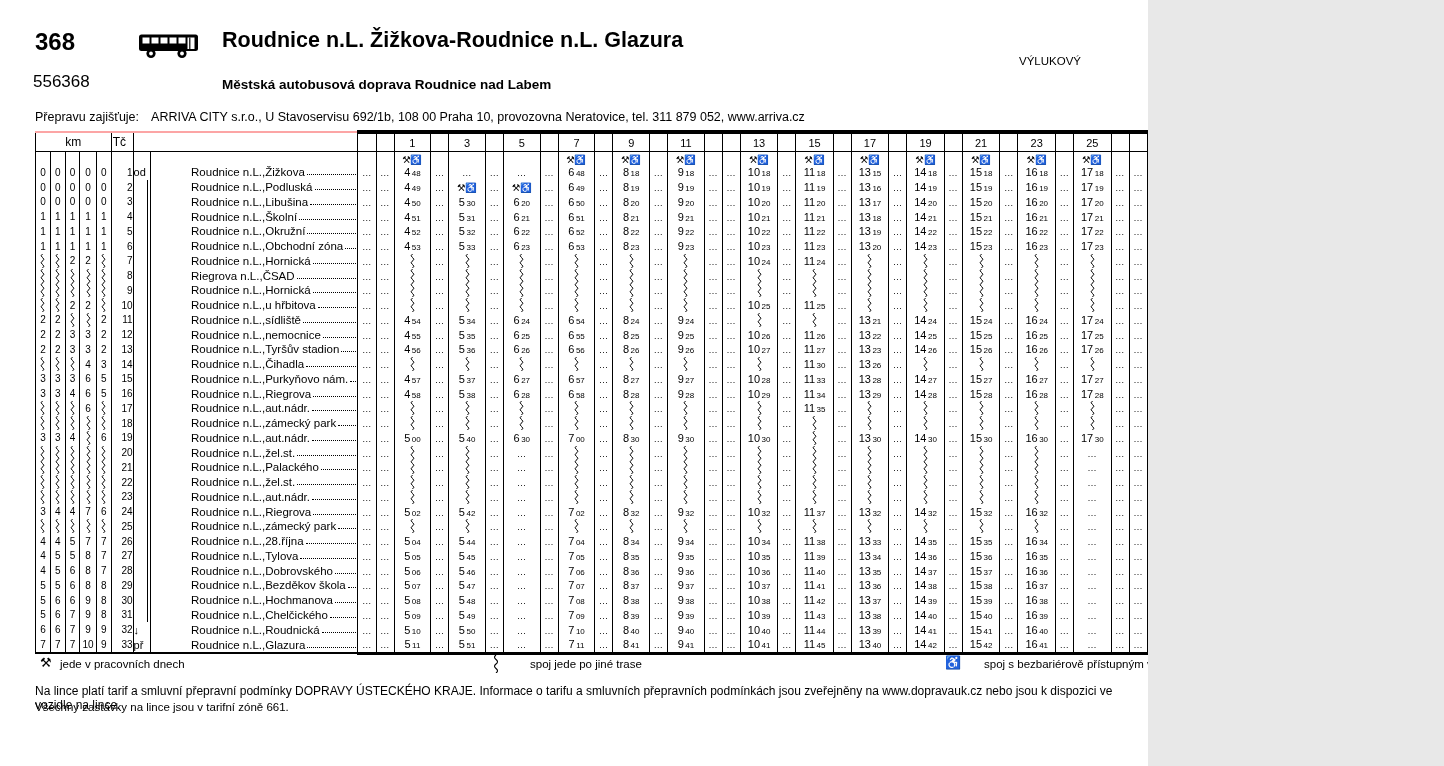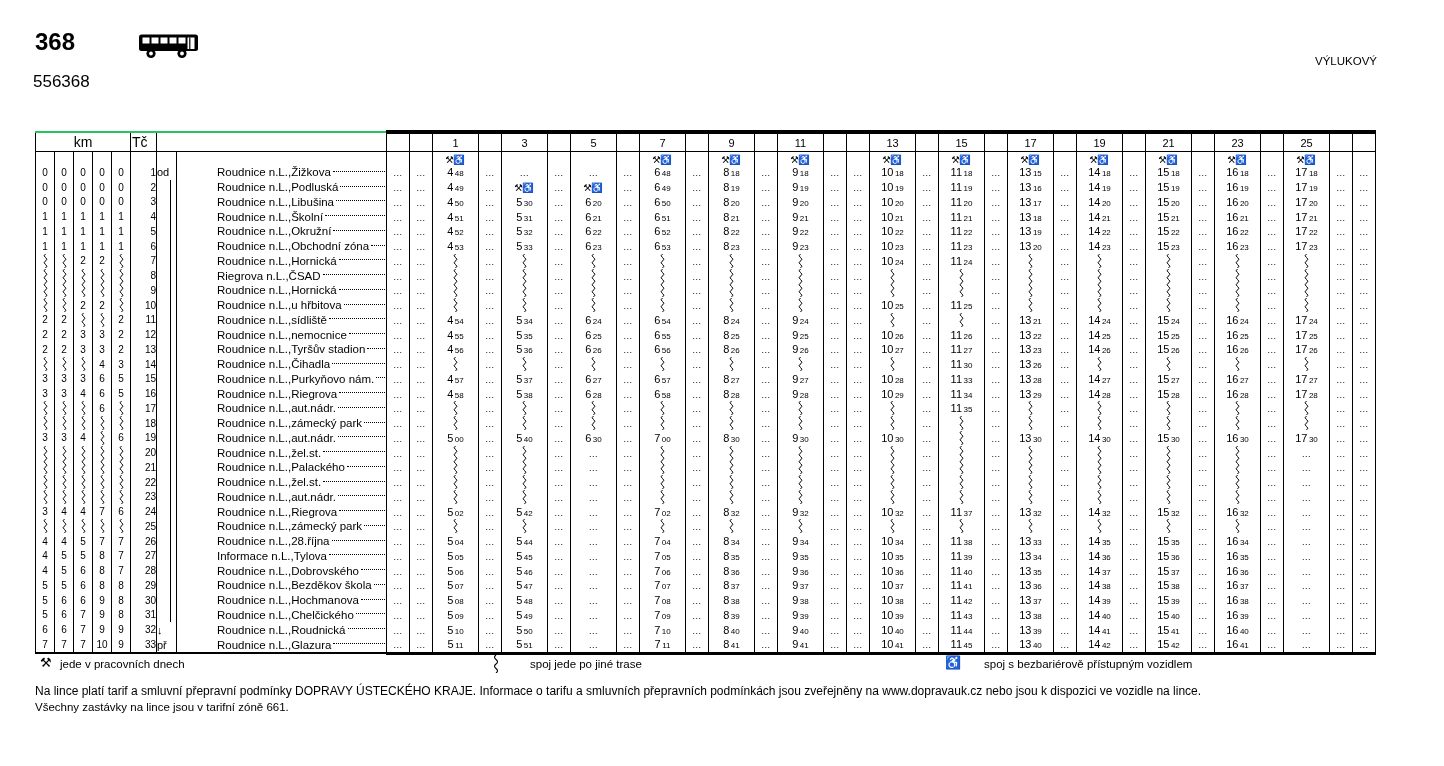--- a/index.html
+++ b/index.html
@@ -1,43 +1,43 @@
 <!DOCTYPE html>
 <html><head>
 <meta charset="utf-8">
 <style>
   html,body{margin:0;padding:0;background:#e8e8e8;}
-  .page{position:relative;width:1444px;height:766px;background:#fff;color:#000;
+  .page{position:relative;width:1148px;height:766px;background:#fff;color:#000;
         font-family:"Liberation Sans",sans-serif;overflow:hidden;}
   
   .line-number{position:absolute;left:35px;top:28px;font-size:24px;font-weight:bold;}
   .line-code{position:absolute;left:33px;top:72px;font-size:17px;}
   .bus-icon{position:absolute;left:138px;top:33px;}
   .title{position:absolute;left:222px;top:28px;font-size:21.5px;font-weight:bold;}
   .subtitle{position:absolute;left:222px;top:77px;font-size:13.5px;font-weight:bold;}
   .validity{position:absolute;top:30px;right:67px;font-size:17.5px;font-weight:bold;}
   .vyluk{position:absolute;top:55px;right:67px;font-size:11.5px;}
   .oper{position:absolute;left:35px;top:110px;font-size:12.5px;}
   .oper .opv{margin-left:12px;}
   
   .tt{position:absolute;left:35px;top:130px;border-collapse:collapse;table-layout:fixed;}
   .tt td,.tt th{padding:0;margin:0;white-space:nowrap;overflow:hidden;
                 border-left:1px solid #000;vertical-align:middle;font-weight:normal;}
   .hrow th{height:17px;border-bottom:1px solid #000;}
-  .hrow .lh{border-top:2px solid #22c55e;font-size:14px;text-align:center;}
+  .hrow .lh{border-top:2px solid #fca5a5;font-size:12px;text-align:center;}
   .hrow .tch{text-align:left;padding-left:1px;}
   .hrow .th{border-top:4px solid #000;font-size:11px;text-align:center;}
   .irow td{height:13px;text-align:center;}
   .r td{height:14.75px;}
   .kmc{font-size:10px;text-align:center;}
   .tcc{font-size:10px;text-align:right;padding-right:2px;}
   .pfx{font-size:11px;}
   .rline{background:linear-gradient(#000,#000) 13px 0/1.2px 100% no-repeat;}
   .namec{font-size:11.5px;text-align:left;padding-left:2px;}
-  .nwrap{display:flex;align-items:center;width:100%;padding-left:40px;}
+  .nwrap{display:flex;align-items:flex-end;width:100%;padding-left:40px;}
   .nm{flex:0 0 auto;}
   .leader{flex:1 1 auto;border-bottom:1.6px dotted #000;margin:0 3px 3px 2px;height:1px;}
   .tc{text-align:center;font-size:11px;}
   .hh{font-size:11px;}
   .mm{font-size:8px;margin-left:1.5px;}
   .dots{font-size:9px;letter-spacing:.5px;}
   .ti{font-size:9.5px;}
   .first{border-left:3px solid #000;}
   .last{border-right:1px solid #000;}
   .r:last-child .lc{border-bottom:2px solid #000;}
@@ -68,22 +68,27 @@
       <rect x="40.5" y="4.5" width="7" height="6" fill="#fff"></rect>
       <rect x="49.5" y="4.5" width="7" height="11.5" fill="#fff"></rect>
       <rect x="51.2" y="4.5" width="1.2" height="11.5" fill="#000"></rect>
       <circle cx="13" cy="20.5" r="4.6" fill="#000"></circle>
         <circle cx="13" cy="20.5" r="1.9" fill="#fff"></circle>
       <circle cx="44" cy="20.5" r="4.6" fill="#000"></circle>
         <circle cx="44" cy="20.5" r="1.9" fill="#fff"></circle>
     </svg>
   </div>
 
+  <div class="title">Roudnice n.L. Žižkova-Roudnice n.L. Glazura</div>
+  <div class="subtitle">Městská autobusová doprava Roudnice nad Labem</div>
   <div class="vyluk">VÝLUKOVÝ</div>
 
+  <div class="oper">
+    <span>Přepravu zajišťuje:</span><span class="opv">ARRIVA CITY s.r.o., U Stavoservisu 692/1b, 108 00 Praha 10, provozovna Neratovice, tel. 311 879 052, www.arriva.cz</span>
+  </div>
 
   <table class="tt" id="tt">
       <colgroup>
         <col style="width:19px">
         <col style="width:19px">
         <col style="width:19px">
         <col style="width:19px">
         <col style="width:19px">
         <col style="width:26px">
         <col style="width:20px">
@@ -1764,21 +1769,21 @@
         <tr class="r">
           <td class="lc kmc">4</td>
           <td class="lc kmc">5</td>
           <td class="lc kmc">5</td>
           <td class="lc kmc">8</td>
           <td class="lc kmc">7</td>
           <td class="lc tcc">27</td>
           <td class="lc pfx rline"></td>
           <td class="lc namec">
             <div class="nwrap">
-              <span class="nm">Informace n.L.,Tylova</span>
+              <span class="nm">Roudnice n.L.,Tylova</span>
               <span class="leader"></span>
             </div>
           </td>
           <td class="tc first"><span class="dots">...</span></td>
           <td class="tc"><span class="dots">...</span></td>
           <td class="tc"><span class="hh">5</span><span class="mm">05</span></td>
           <td class="tc"><span class="dots">...</span></td>
           <td class="tc"><span class="hh">5</span><span class="mm">45</span></td>
           <td class="tc"><span class="dots">...</span></td>
           <td class="tc"><span class="dots">...</span></td>

